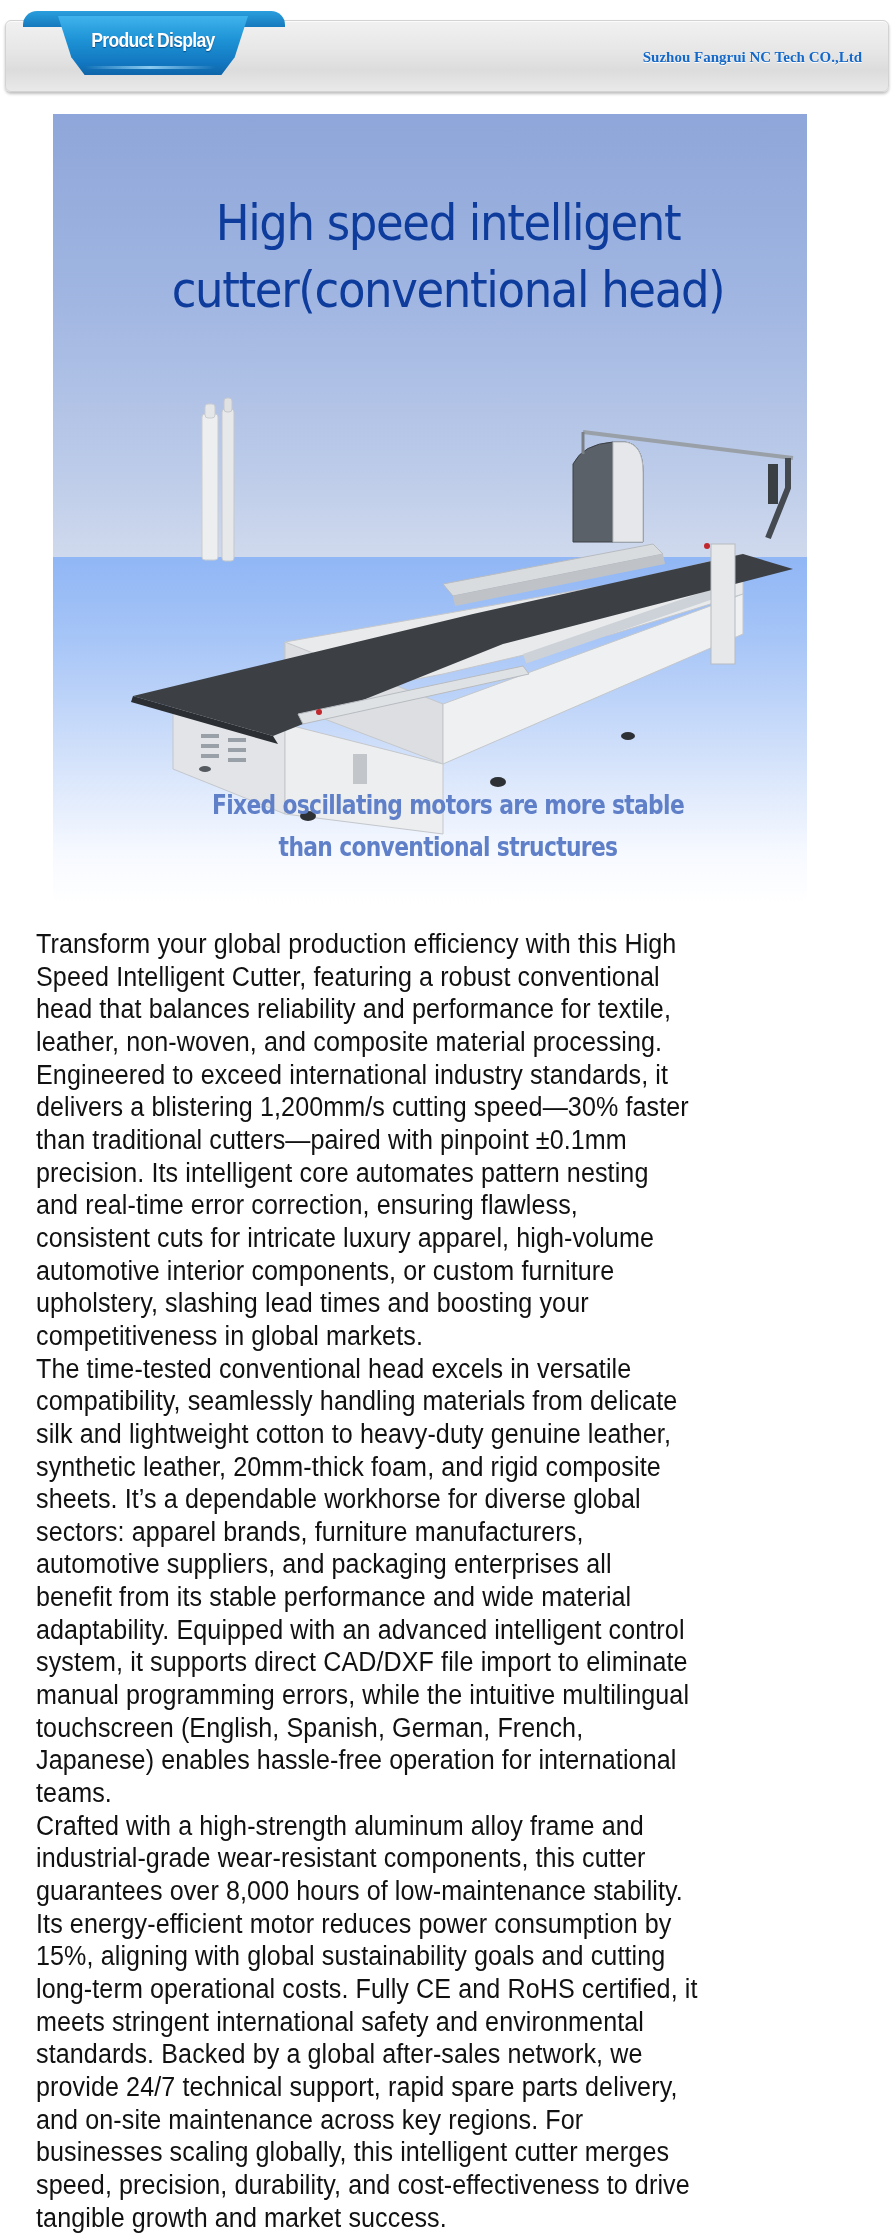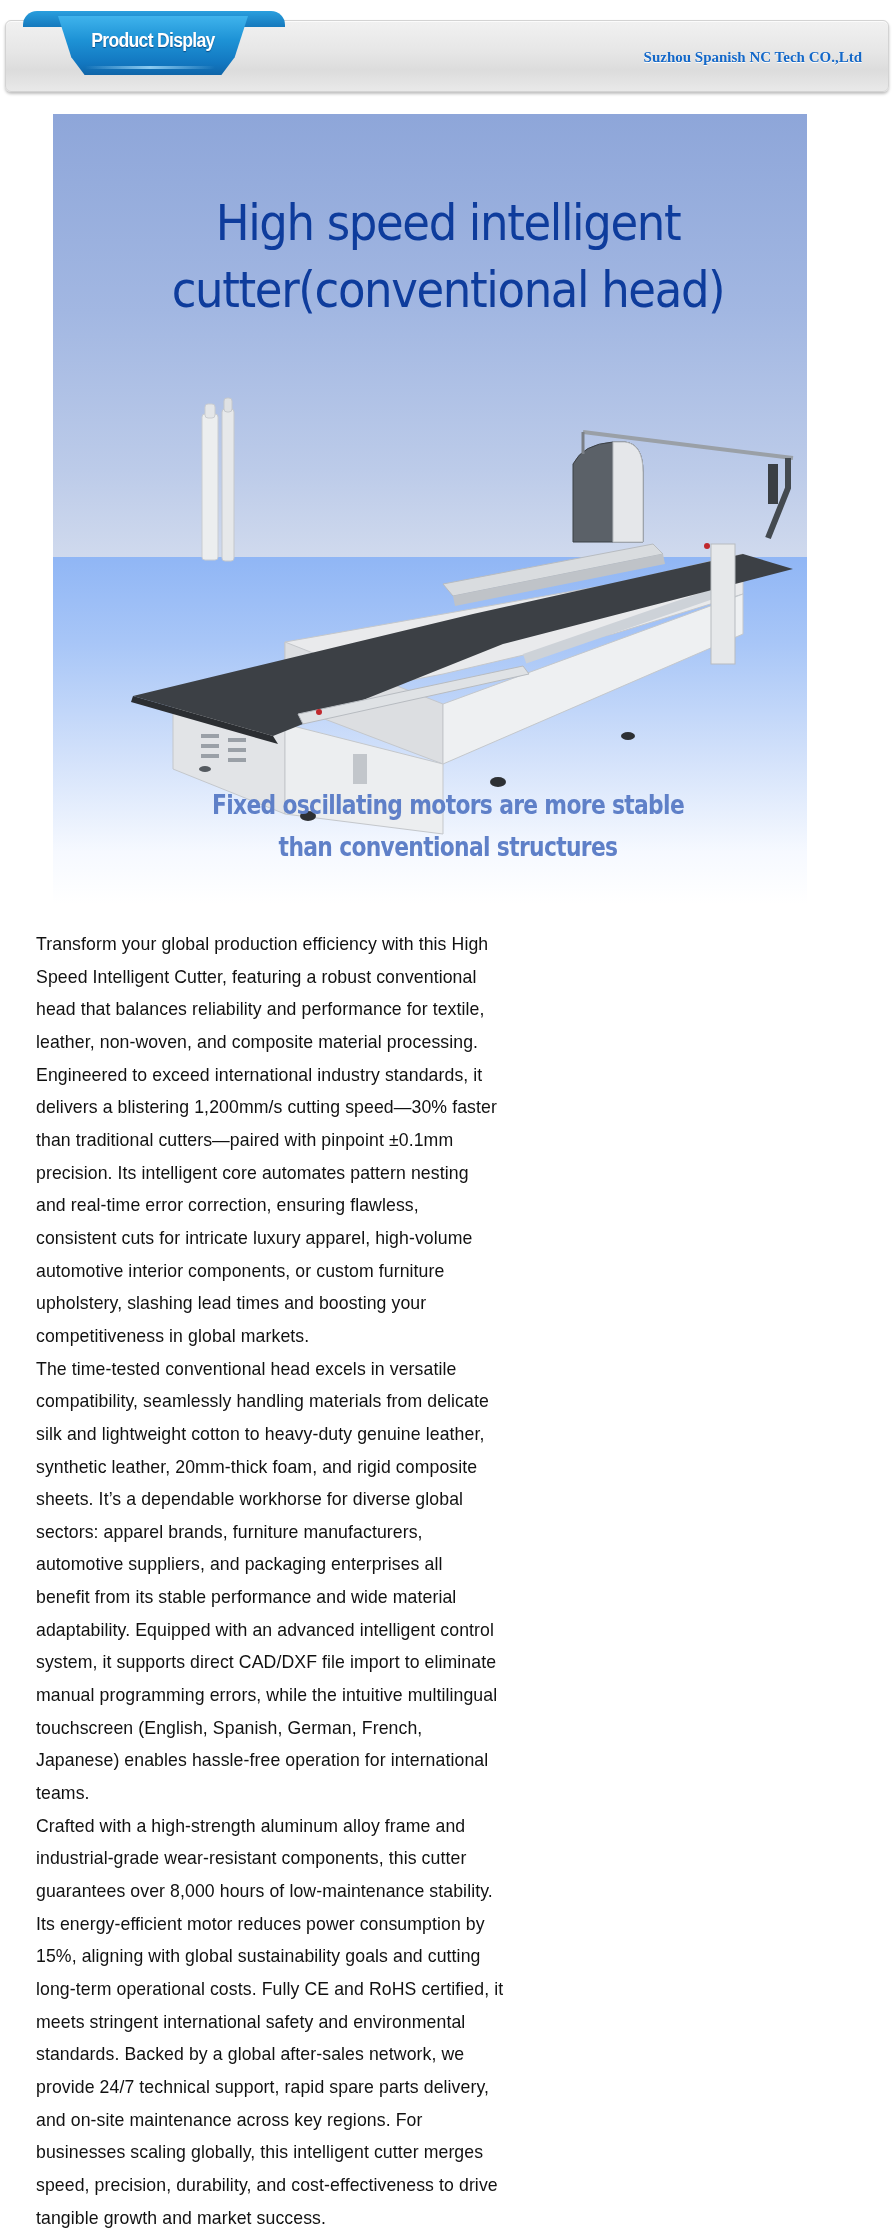--- a/index.html
+++ b/index.html
@@ -65,36 +65,36 @@
     position: absolute; left: 0; top: 670px; width: 790px; text-align: center;
     color: #5f80c8; font-size: 26px; line-height: 42px; letter-spacing: -0.8px;
     font-family: "DejaVu Sans", sans-serif; font-weight: bold;
     transform: scaleX(0.84); transform-origin: center;
   }
   .machine { position: absolute; left: 0; top: 0; width: 790px; height: 790px; }
 
   
   .body-text {
     position: absolute; left: 36px; top: 928px; width: 850px;
-    color: #111111; font-size: 19px; line-height: 32.65px;
+    color: #111111; font-size: 27px; line-height: 32.65px;
     font-family: "Liberation Sans", sans-serif;
     letter-spacing: 0.1px;
   }
   .line { display: block; white-space: nowrap; transform: scaleX(0.93); transform-origin: left center; }
 </style>
 </head>
 <body>
 
 <div class="header">
   <div class="header-bar"></div>
   <div class="ribbon-back"></div>
   <div class="ribbon"></div>
   <div class="ribbon-shine"></div>
   <div class="ribbon-text">Product Display</div>
-  <div class="company">Suzhou Spanish NC Tech CO.,Ltd</div>
+  <div class="company">Suzhou Fangrui NC Tech CO.,Ltd</div>
 </div>
 
 <div class="hero">
   <div class="hero-floor"></div>
 
   <div class="hero-title">
     <div>High speed intelligent</div>
     <div>cutter(conventional head)</div>
   </div>
 

